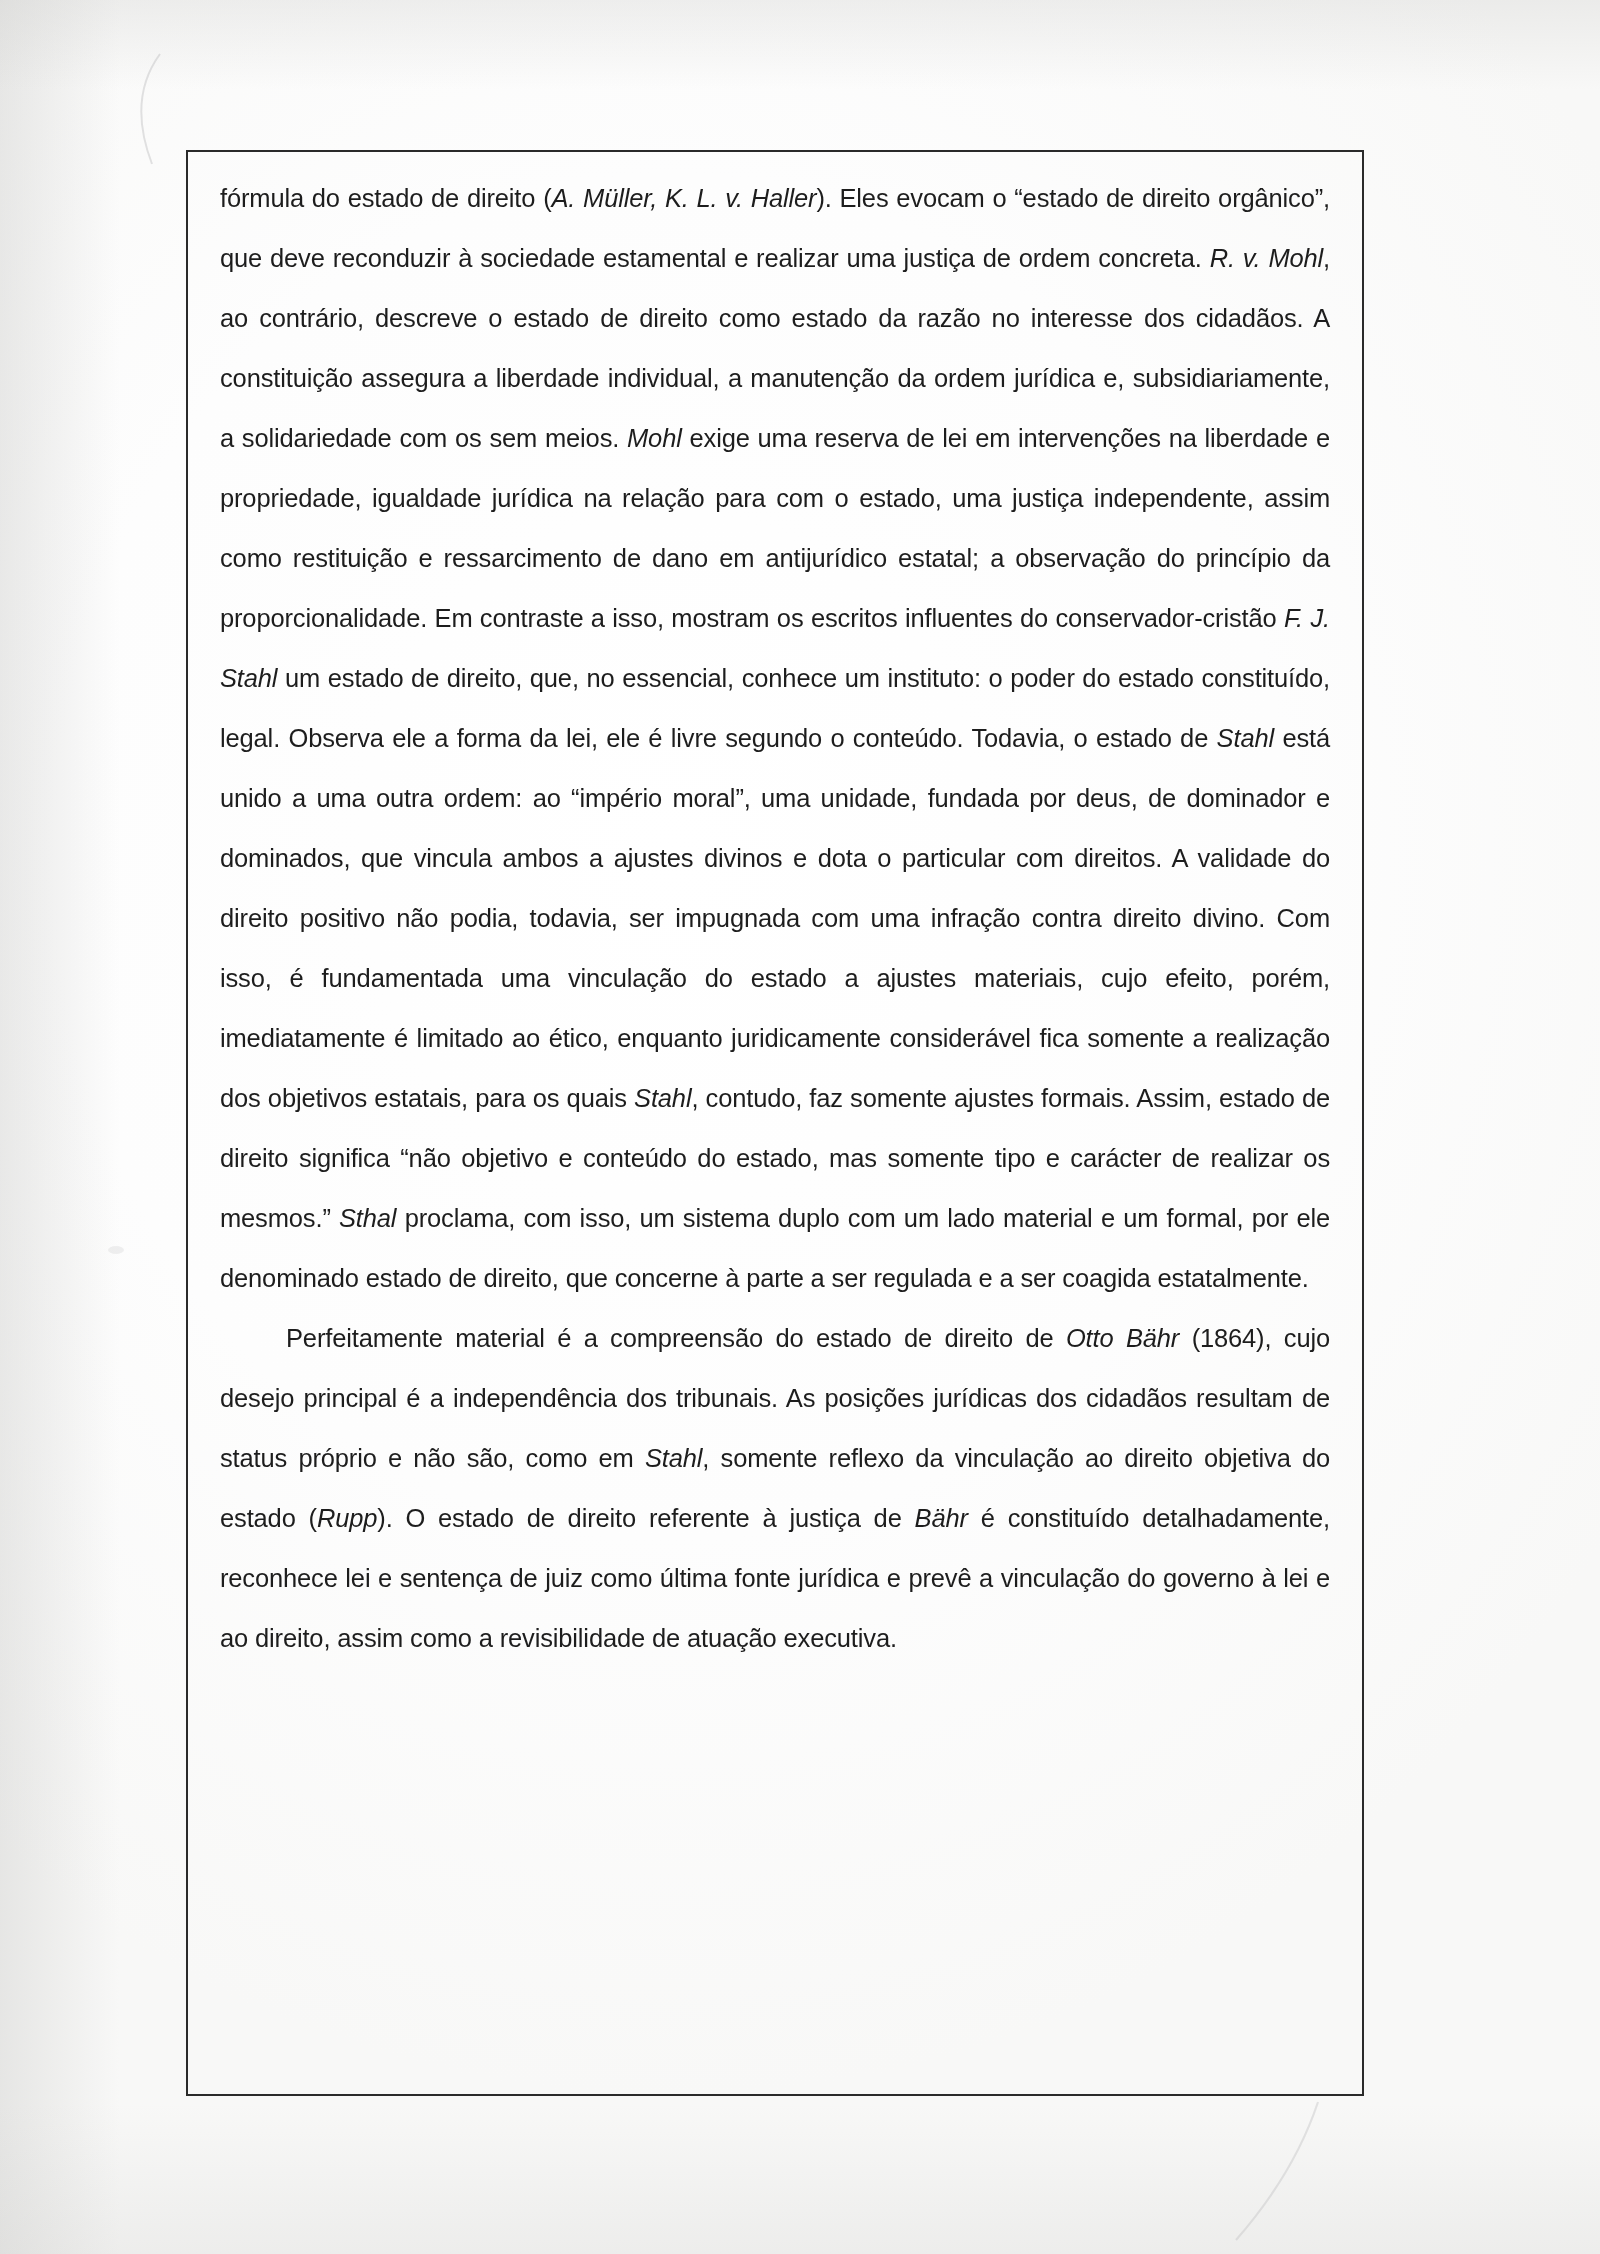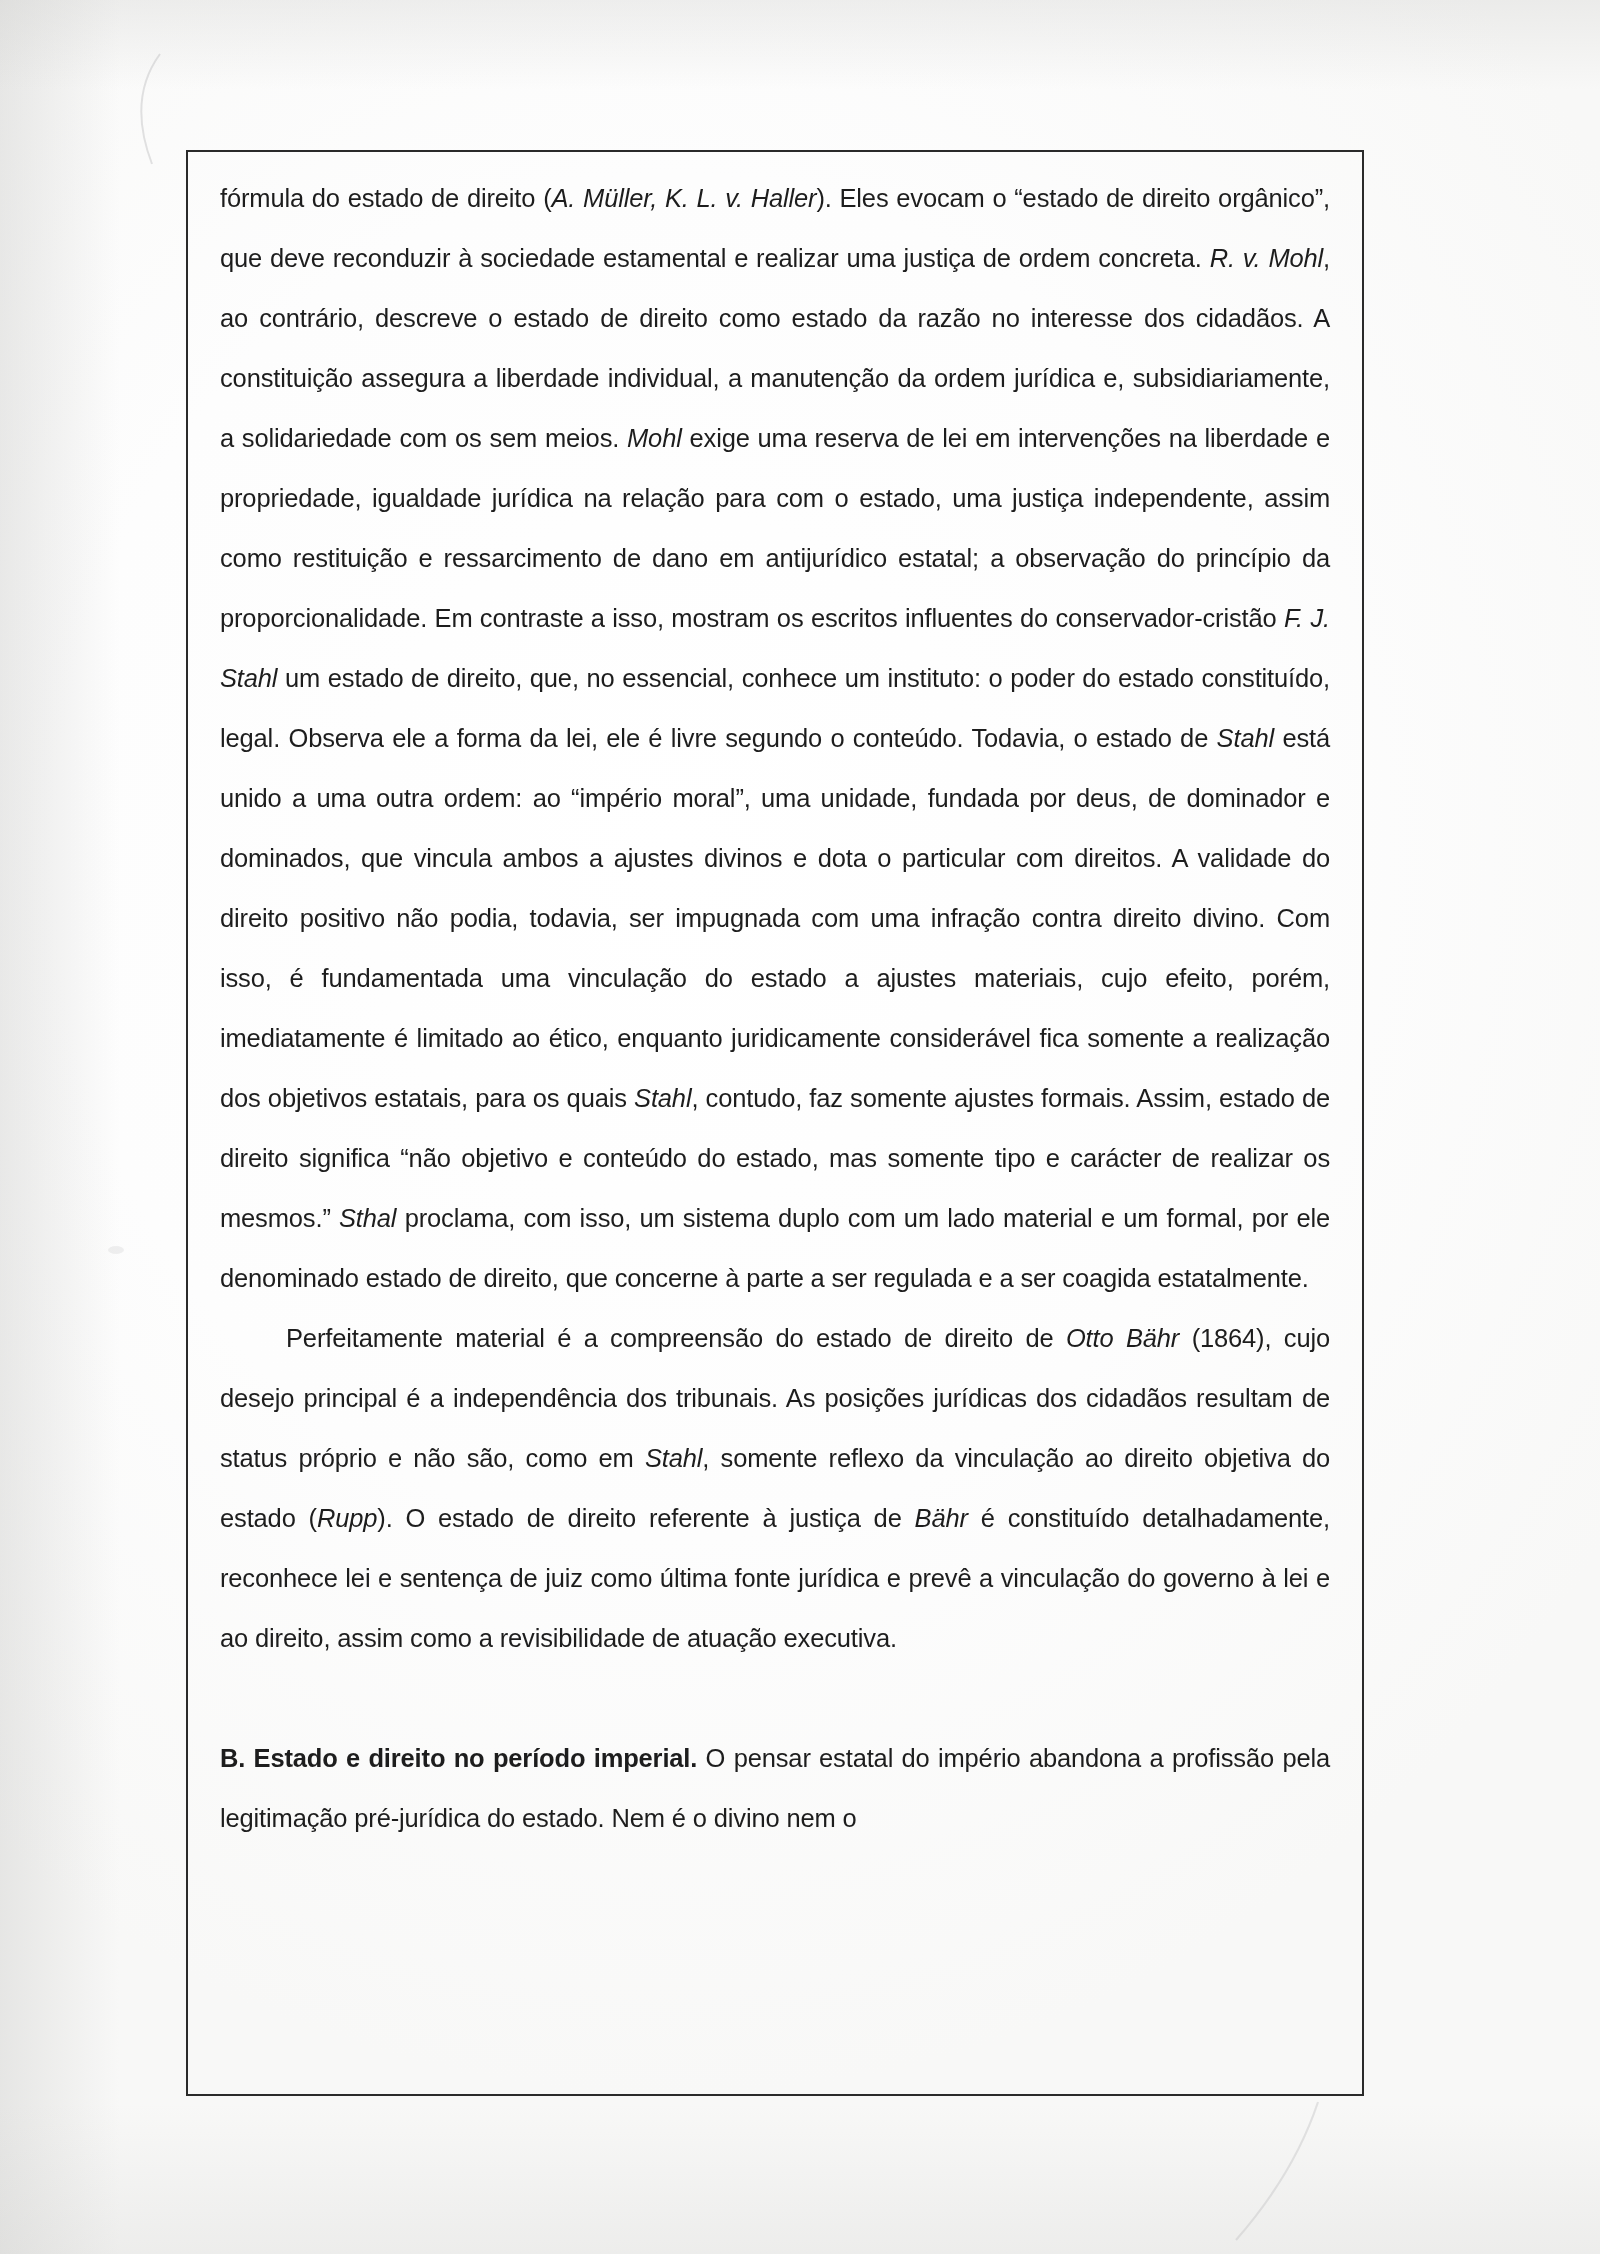--- a/index.html
+++ b/index.html
@@ -107,14 +107,13 @@
 <svg class="stray-mark" style="left:96px; top:1230px; opacity:.30;" width="40" height="40" viewBox="0 0 40 40">
   <ellipse cx="20" cy="20" rx="8" ry="4" fill="#cfcfd0"></ellipse>
 </svg>
 
 <div id="text-frame" style="border-color: rgb(42, 42, 42);"></div>
 
 <div id="body-text" style="color: rgb(29, 29, 29);">
     <p><span>fórmula do estado de direito (</span><span class="it">A. Müller, K. L. v. Haller</span><span>). Eles evocam o “estado de direito orgânico”, que deve reconduzir à sociedade estamental e realizar uma justiça de ordem concreta. </span><span class="it">R. v. Mohl</span><span>, ao contrário, descreve o estado de direito como estado da razão no interesse dos cidadãos. A constituição assegura a liberdade individual, a manutenção da ordem jurídica e, subsidiariamente, a solidariedade com os sem meios. </span><span class="it">Mohl</span><span> exige uma reserva de lei em intervenções na liberdade e propriedade, igualdade jurídica na relação para com o estado, uma justiça independente, assim como restituição e ressarcimento de dano em antijurídico estatal; a observação do princípio da proporcionalidade. Em contraste a isso, mostram os escritos influentes do conservador-cristão </span><span class="it">F. J. Stahl</span><span> um estado de direito, que, no essencial, conhece um instituto: o poder do estado constituído, legal. Observa ele a forma da lei, ele é livre segundo o conteúdo. Todavia, o estado de </span><span class="it">Stahl</span><span> está unido a uma outra ordem: ao “império moral”, uma unidade, fundada por deus, de dominador e dominados, que vincula ambos a ajustes divinos e dota o particular com direitos. A validade do direito positivo não podia, todavia, ser impugnada com uma infração contra direito divino. Com isso, é fundamentada uma vinculação do estado a ajustes materiais, cujo efeito, porém, imediatamente é limitado ao ético, enquanto juridicamente considerável fica somente a realização dos objetivos estatais, para os quais </span><span class="it">Stahl</span><span>, contudo, faz somente ajustes formais. Assim, estado de direito significa “não objetivo e conteúdo do estado, mas somente tipo e carácter de realizar os mesmos.” </span><span class="it">Sthal</span><span> proclama, com isso, um sistema duplo com um lado material e um formal, por ele denominado estado de direito, que concerne à parte a ser regulada e a ser coagida estatalmente.</span></p>
     <p class="indented"><span>Perfeitamente material é a compreensão do estado de direito de </span><span class="it">Otto Bähr</span><span> (1864), cujo desejo principal é a independência dos tribunais. As posições jurídicas dos cidadãos resultam de status próprio e não são, como em </span><span class="it">Stahl</span><span>, somente reflexo da vinculação ao direito objetiva do estado (</span><span class="it">Rupp</span><span>). O estado de direito referente à justiça de </span><span class="it">Bähr</span><span> é constituído detalhadamente, reconhece lei e sentença de juiz como última fonte jurídica e prevê a vinculação do governo à lei e ao direito, assim como a revisibilidade de atuação executiva.</span></p>
     <p class="blank-gap"></p>
-    <p><span class="bd">B. Estado e direito no período imperial.</span><span> O pensar estatal do império abandona a profissão pela legitimação pré-jurídica do estado. Nem é o divino nem o</span></p>
   </div>
 
 </body></html>

